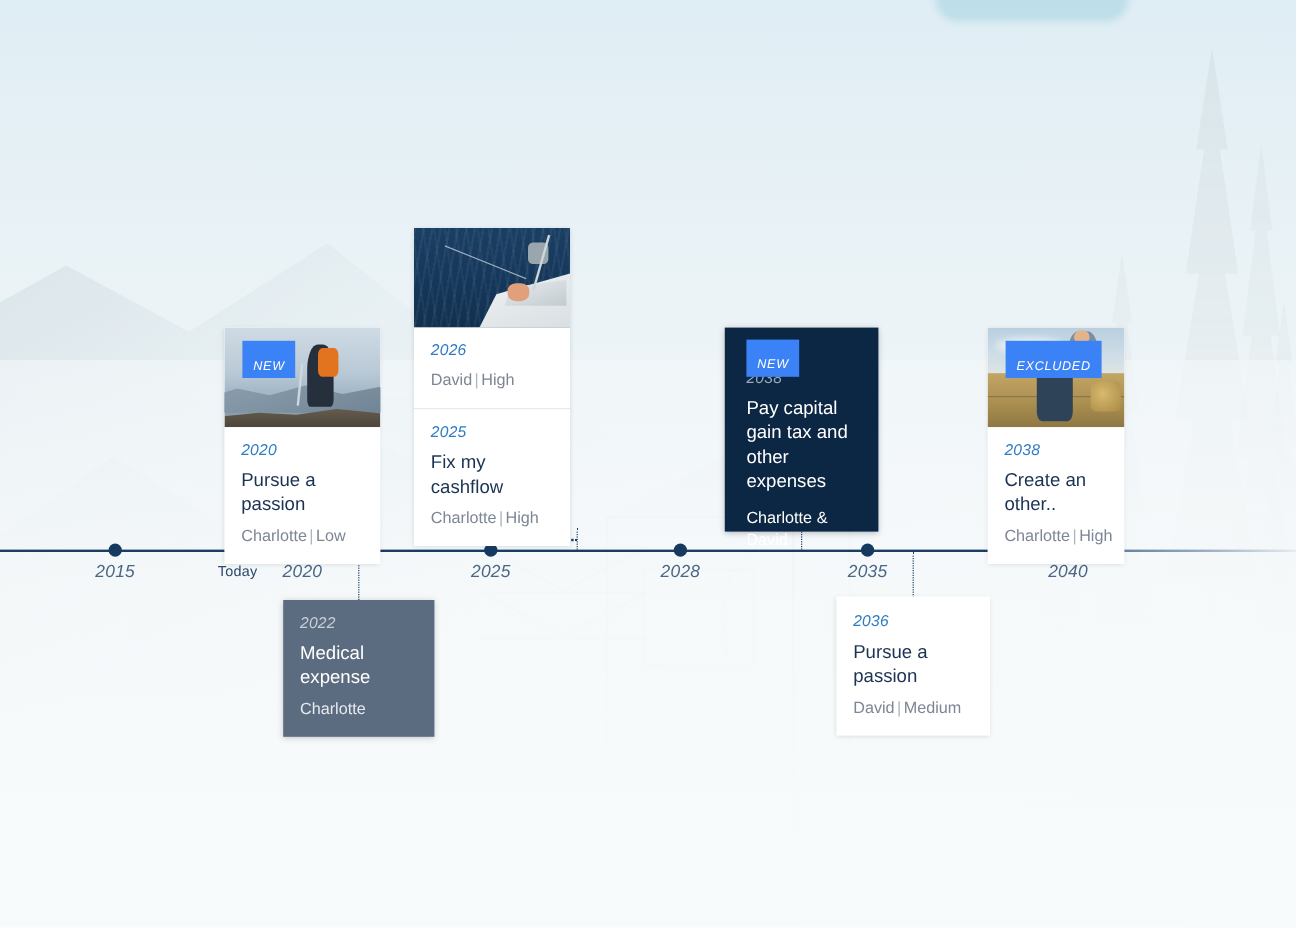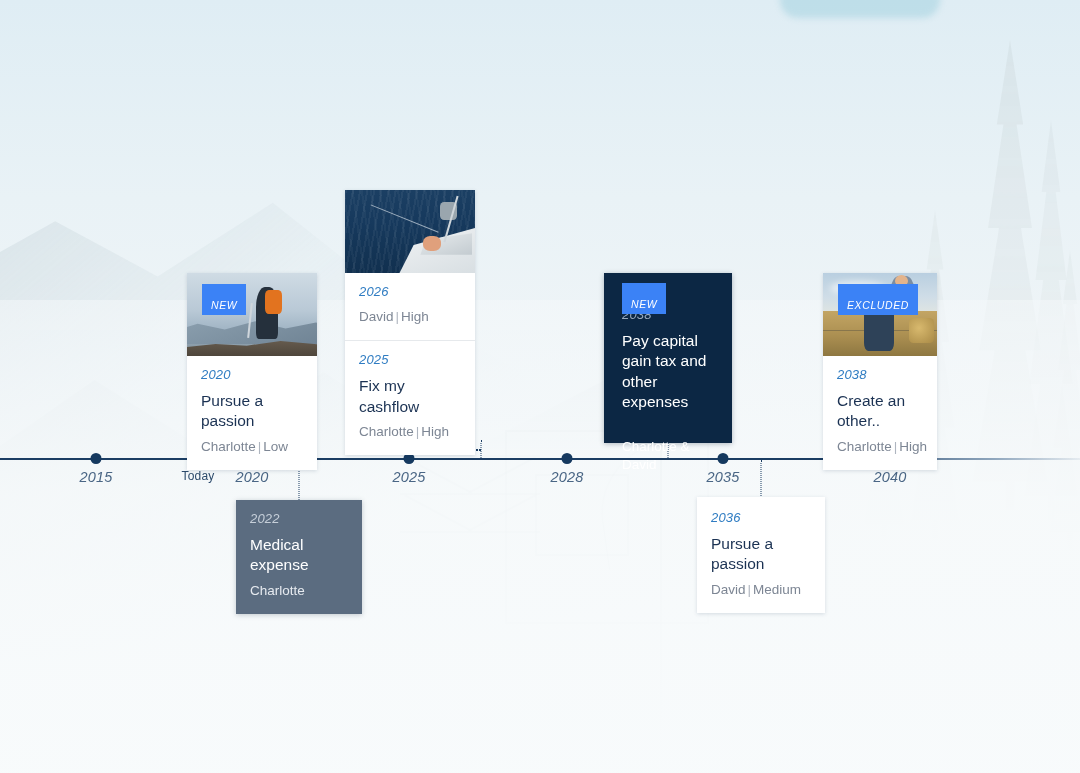--- a/index.html
+++ b/index.html
@@ -347,21 +347,21 @@
       <div class="card-meta"><span>Charlotte</span><span class="sep">|</span><span>High</span></div>
     </div>
   </div>
 
   <div class="card dark" style="left:604px; top:273px; width:128px; height:170px;">
     <div style="position:relative; height:26px;">
       <div class="badge">NEW</div>
     </div>
     <div class="card-body" style="padding:8px 16px 14px 18px;">
       <div class="card-year">2038</div>
-      <div class="card-title" style="margin-bottom:25px;">Pay capital gain tax and other expenses</div>
+      <div class="card-title" style="margin-bottom:10px;">Pay capital gain tax and other expenses</div>
       <div class="card-meta"><span>Charlotte &amp; David</span></div>
     </div>
   </div>
 
   <div class="card" style="left:795px; top:273px; width:114px;margin-left:28px;">
     <div class="card-photo">
       <div class="ph">
         <div class="ph-field-sky"></div>
         <div class="ph-field-cloud"></div>
         <div class="ph-field-ground2"></div>

